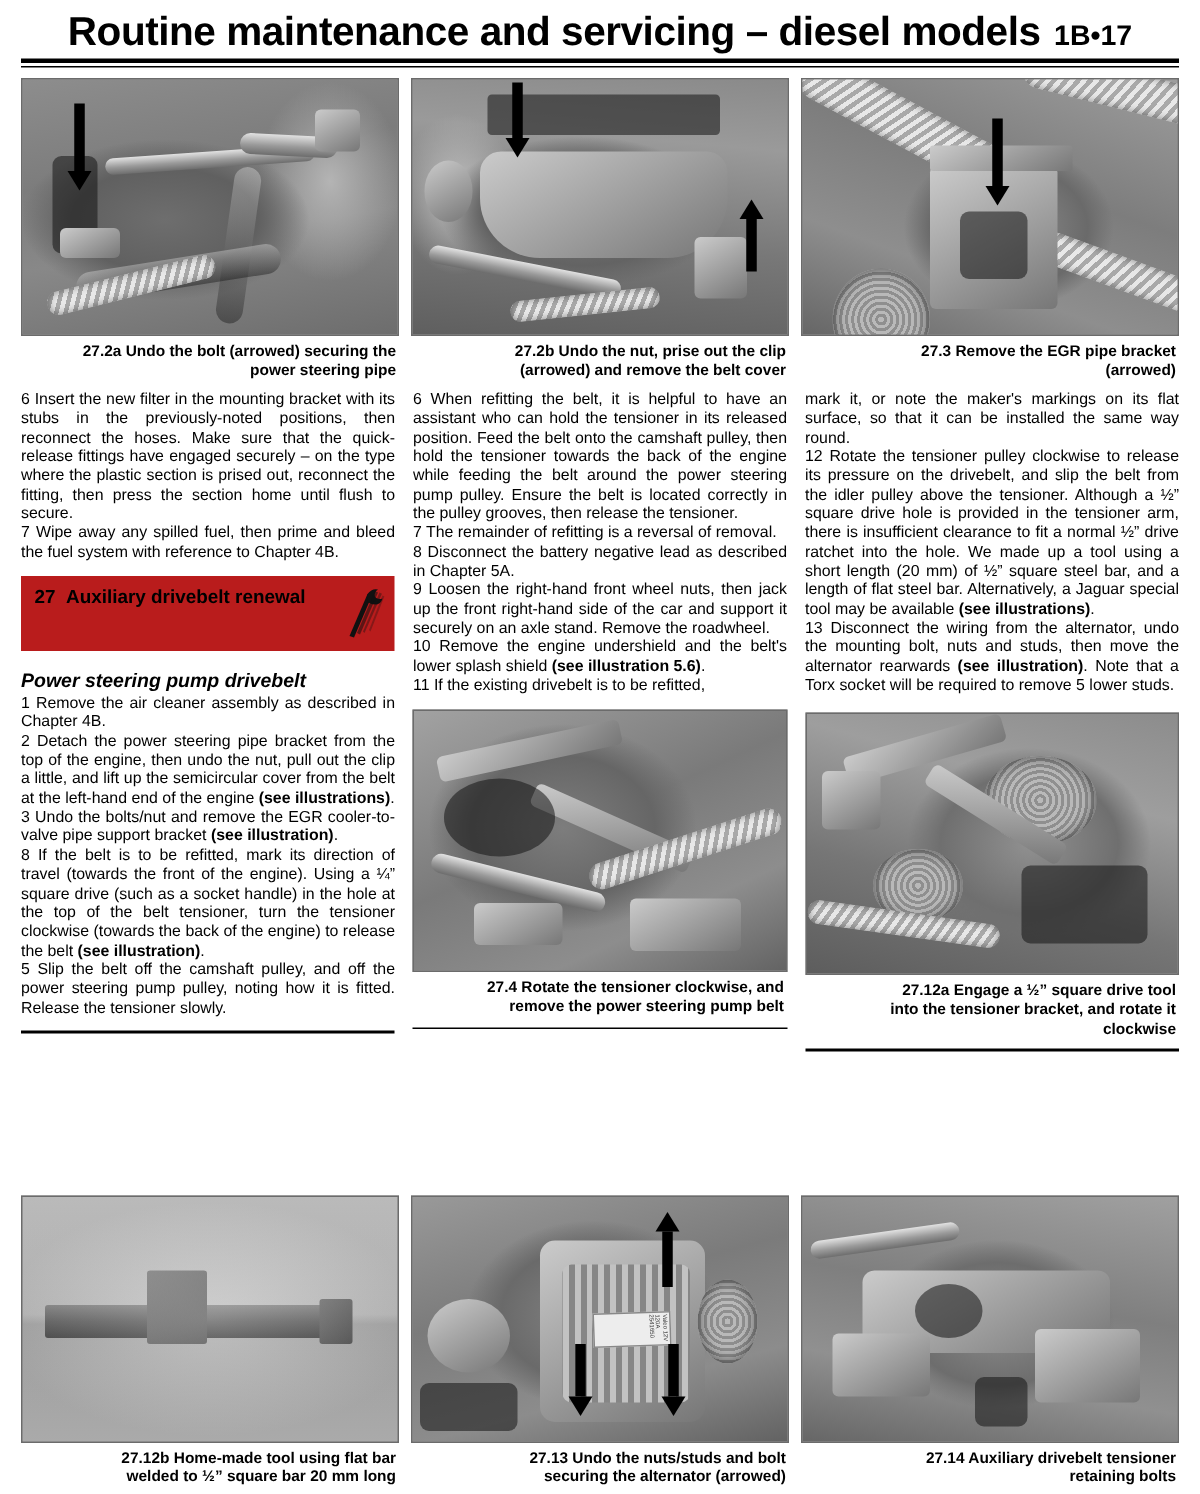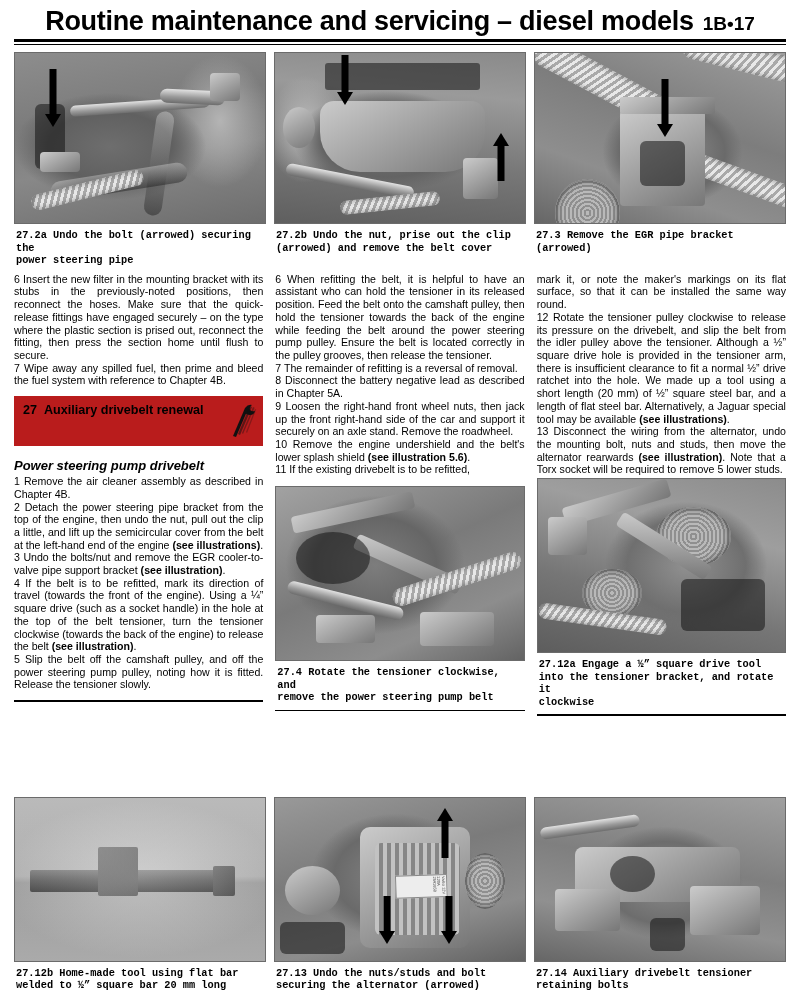--- a/index.html
+++ b/index.html
@@ -123,22 +123,22 @@
     position: absolute; left: 50%; transform: translateX(-50%);
     width: 0; height: 0; border-left: 8px solid transparent; border-right: 8px solid transparent;
   }
   .arrow.down .shaft { top: 0; width: 7px; }
   .arrow.down .head  { bottom: 0; border-top: 13px solid #000; }
   .arrow.up   .shaft { bottom: 0; width: 7px; }
   .arrow.up   .head  { top: 0; border-bottom: 13px solid #000; }
 
   
   .caption {
-    text-align: left; font-size: 10.3px; font-weight: bold;
-    line-height: 12.6px; margin-top: 5px; padding: 0 2px; font-family: Liberation Mono, monospace;
+    text-align: right; font-size: 10.3px; font-weight: bold;
+    line-height: 12.6px; margin-top: 5px; padding: 0 2px;
   }
   .cap-rule { height: 1.5px; background: #000; margin-top: 6px; }
 
   
   .cols { display: flex; gap: 12px; padding: 6px 14px 0 14px; }
   .col { flex: 1 1 0; }
   p.body {
     font-size: 10.6px; line-height: 12.7px; text-align: justify;
     margin: 0; hyphens: none;
   }
@@ -258,21 +258,21 @@
             <path d="M15 33 L26 7 l1.6 .8 L16 34 z" opacity=".4"></path>
             <path d="M19 32 L28 9 l1.2 .6 L20 33 z" opacity=".3"></path>
           </g>
         </svg>
       </div>
 
       <div class="sub-head first">Power steering pump drivebelt</div>
       <p class="body">1 Remove the air cleaner assembly as described in Chapter 4B.</p>
       <p class="body"><span>2 Detach the power steering pipe bracket from the top of the engine, then undo the nut, pull out the clip a little, and lift up the semicircular cover from the belt at the left-hand end of the engine </span><span class="bold">(see illustrations)</span><span>.</span></p>
       <p class="body"><span>3 Undo the bolts/nut and remove the EGR cooler-to-valve pipe support bracket </span><span class="bold">(see illustration)</span><span>.</span></p>
-      <p class="body"><span>4 If the belt is to be refitted, mark its direction of travel (towards the front of the engine). Using a ¼” square drive (such as a socket handle) in the hole at the top of the belt tensioner, turn the tensioner clockwise (towards the back of the engine) to release the belt </span><span class="bold">(see illustration)</span><span>.</span></p>
+      <p class="body"><span>8 If the belt is to be refitted, mark its direction of travel (towards the front of the engine). Using a ¼” square drive (such as a socket handle) in the hole at the top of the belt tensioner, turn the tensioner clockwise (towards the back of the engine) to release the belt </span><span class="bold">(see illustration)</span><span>.</span></p>
       <p class="body">5 Slip the belt off the camshaft pulley, and off the power steering pump pulley, noting how it is fitted. Release the tensioner slowly.</p>
       <div class="col-rule"></div>
     </div>
 
     <div class="col">
       <p class="body">6 When refitting the belt, it is helpful to have an assistant who can hold the tensioner in its released position. Feed the belt onto the camshaft pulley, then hold the tensioner towards the back of the engine while feeding the belt around the power steering pump pulley. Ensure the belt is located correctly in the pulley grooves, then release the tensioner.</p>
       <p class="body">7 The remainder of refitting is a reversal of removal.</p>
 
       <p class="body">8 Disconnect the battery negative lead as described in Chapter 5A.</p>
       <p class="body">9 Loosen the right-hand front wheel nuts, then jack up the front right-hand side of the car and support it securely on an axle stand. Remove the roadwheel.</p>
@@ -294,21 +294,21 @@
 remove the power steering pump belt</div>
         <div class="cap-rule"></div>
       </div>
     </div>
 
     <div class="col">
       <p class="body">mark it, or note the maker's markings on its flat surface, so that it can be installed the same way round.</p>
       <p class="body"><span>12 Rotate the tensioner pulley clockwise to release its pressure on the drivebelt, and slip the belt from the idler pulley above the tensioner. Although a ½” square drive hole is provided in the tensioner arm, there is insufficient clearance to fit a normal ½” drive ratchet into the hole. We made up a tool using a short length (20 mm) of ½” square steel bar, and a length of flat steel bar. Alternatively, a Jaguar special tool may be available </span><span class="bold">(see illustrations)</span><span>.</span></p>
       <p class="body"><span>13 Disconnect the wiring from the alternator, undo the mounting bolt, nuts and studs, then move the alternator rearwards </span><span class="bold">(see illustration)</span><span>. Note that a Torx socket will be required to remove 5 lower studs.</span></p>
 
-      <div style="margin-top:2px;">
+      <div style="margin-top:12px;">
         <div class="photo h2">
           <div class="ph-base ph-e"></div>
           <div class="metal" style="left:10%;top:8%;width:44%;height:11%;transform:rotate(-16deg);"></div>
           <div class="pulley" style="left:48%;top:16%;width:30%;height:34%;"></div>
           <div class="pulley" style="left:18%;top:52%;width:24%;height:28%;"></div>
           <div class="metal" style="left:30%;top:34%;width:42%;height:9%;transform:rotate(32deg);"></div>
           <div class="blk" style="left:58%;top:58%;width:34%;height:30%;"></div>
           <div class="braid" style="left:0%;top:76%;width:52%;height:16px;transform:rotate(8deg);"></div>
           <div class="metal" style="left:4%;top:22%;width:16%;height:22%;"></div>
         </div>

